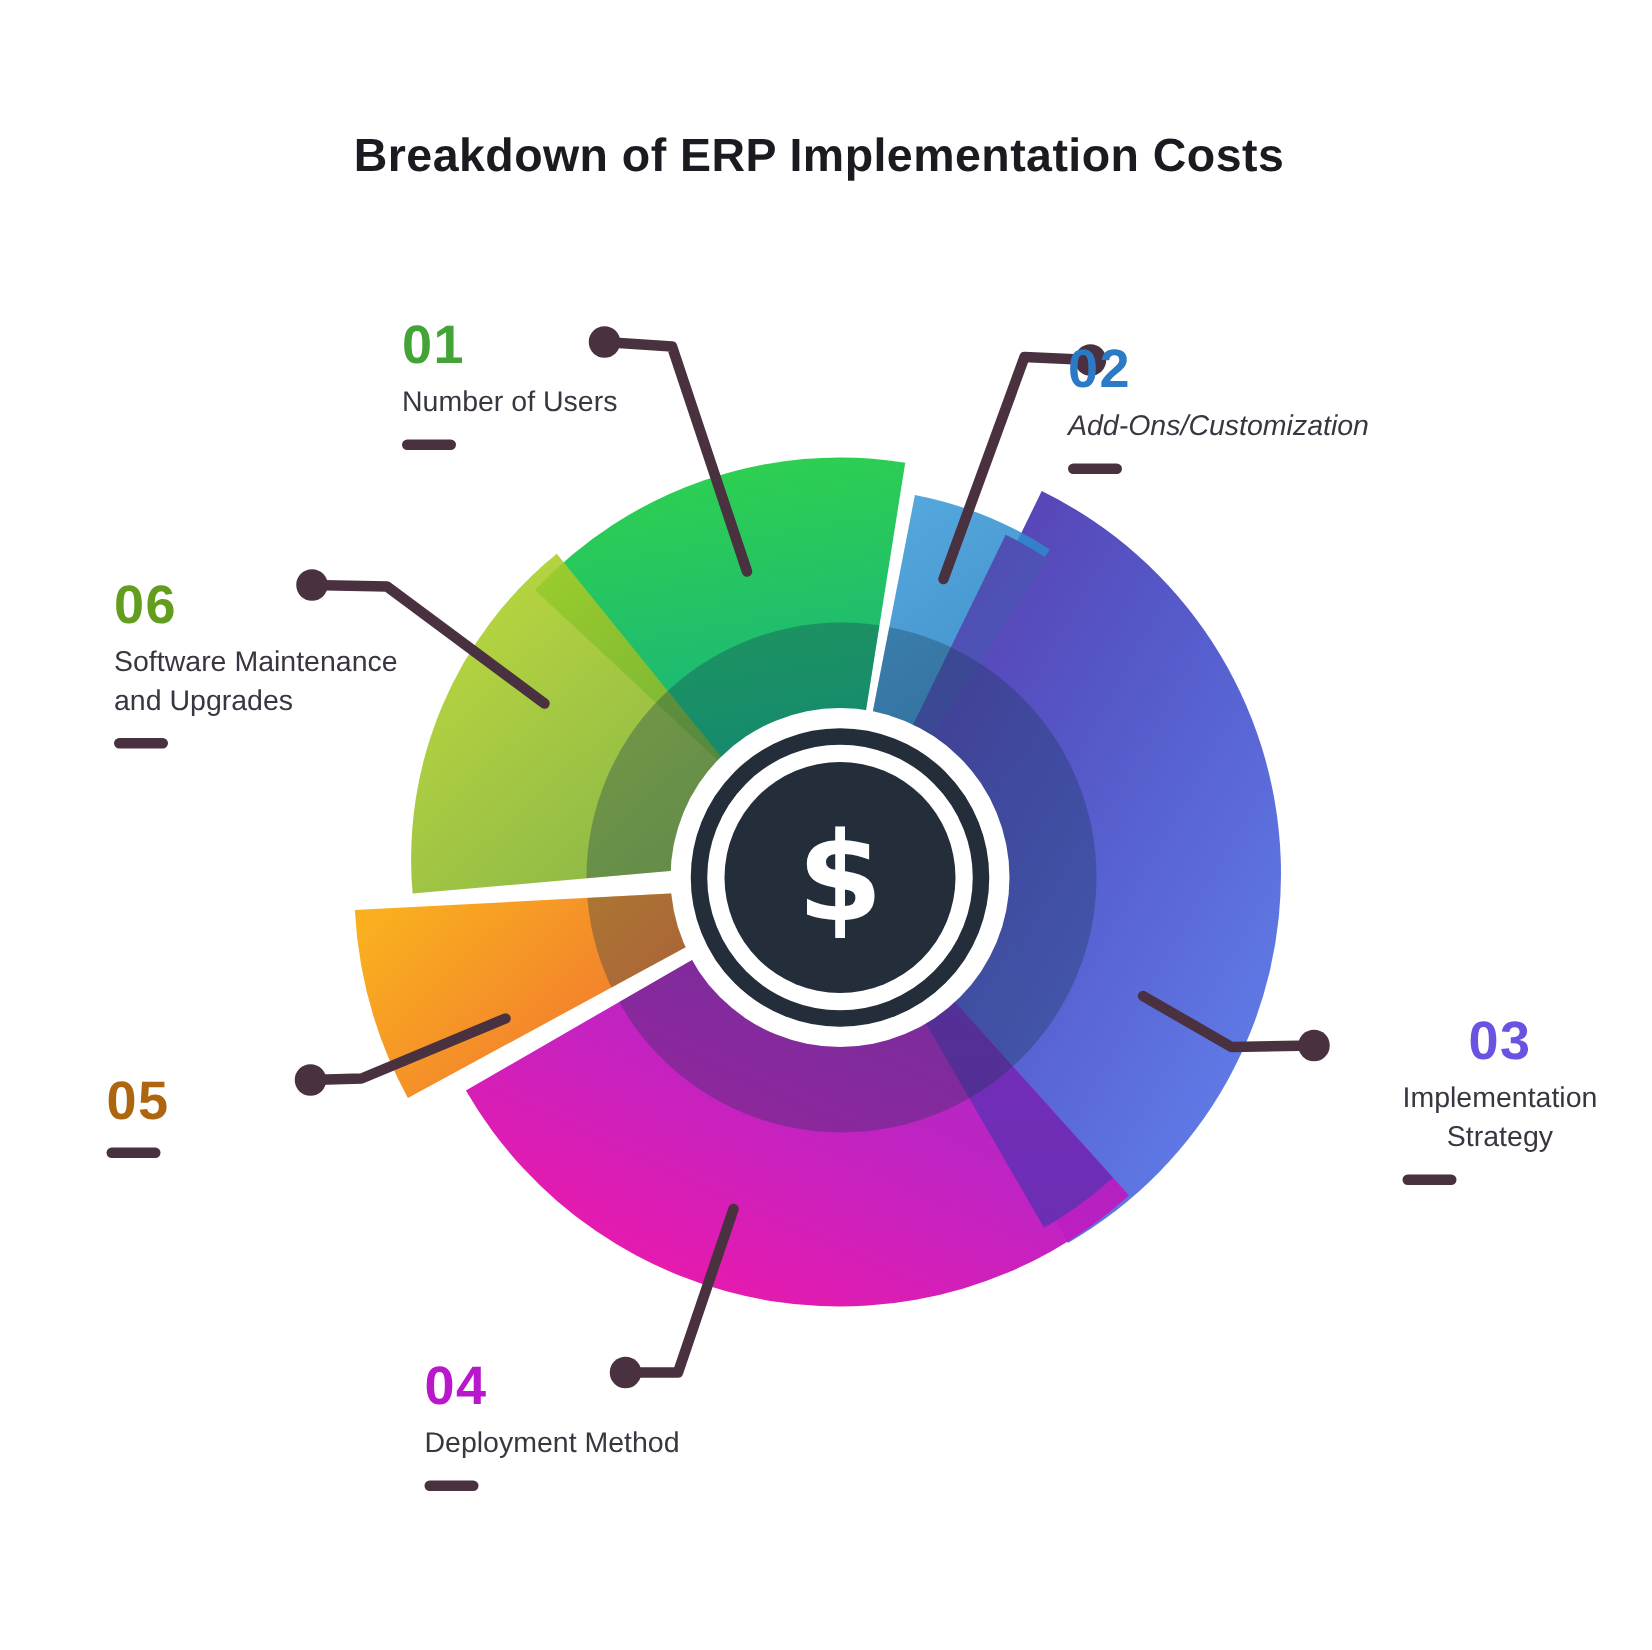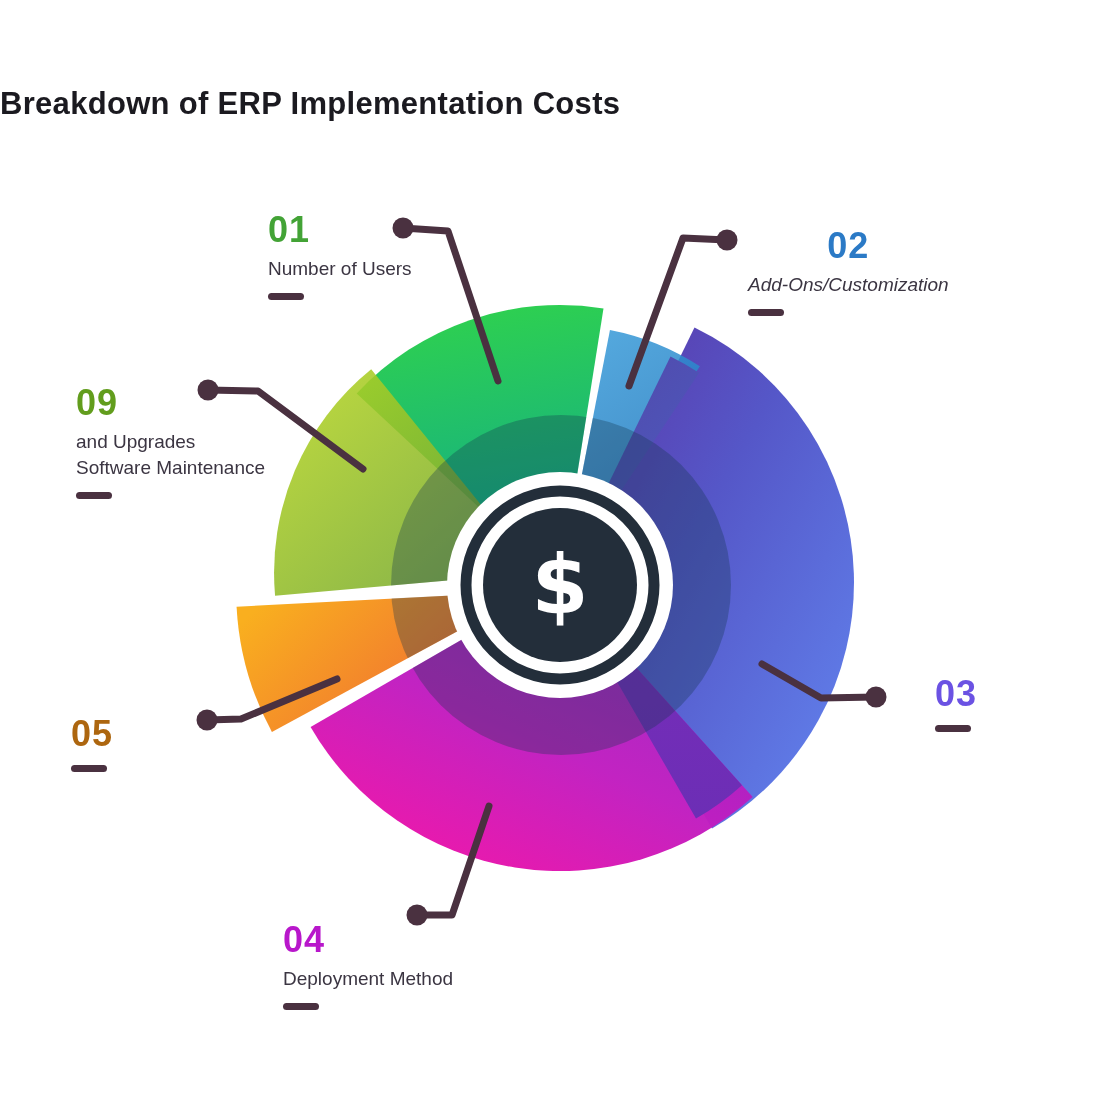--- a/index.html
+++ b/index.html
@@ -5,21 +5,21 @@
   html,body{margin:0;padding:0;}
   body{
     width:1101px;height:1100px;position:relative;overflow:hidden;
     background:#ffffff;
     font-family:"Liberation Sans", sans-serif;
   }
   .stage{position:absolute;left:0;top:0;width:1101px;height:1100px;}
   svg{position:absolute;left:0;top:0;}
   .chart-title{
     position:absolute;left:0;top:86px;width:1092px;
-    font-size:31px;font-weight:700;letter-spacing:.3px;
+    text-align:center;font-size:31px;font-weight:700;letter-spacing:.3px;
   }
   .legend-block{position:absolute;}
   .legend-num{font-size:36px;font-weight:600;letter-spacing:1px;line-height:1.1;}
   .legend-text{font-size:19px;font-weight:500;line-height:1.38;margin-top:6px;}
   .legend-dash{width:36px;height:7px;border-radius:4px;margin-top:11px;}
 </style>
 </head>
 <body>
 
 <div class="stage">
@@ -115,44 +115,48 @@
   <div class="chart-title" style="color: rgb(27, 26, 32);">Breakdown of ERP Implementation Costs</div>
 
   <div>
       <div class="legend-block" style="left: 268px; top: 210px;">
         <div class="legend-num" style="color: rgb(67, 163, 54);">01</div>
         <div class="legend-text" style="color: rgb(59, 53, 66);">
           <div>Number of Users</div>
         </div>
         <div class="legend-dash" style="background: rgb(74, 49, 64);"></div>
       </div>
-      <div class="legend-block" style="left: 748px; top: 226px; text-align: center;">
+      <div class="legend-block" style="left: 712px; top: 226px;">
         <div class="legend-num" style="color: rgb(43, 122, 198);">02</div>
         <div class="legend-text" style="color: rgb(59, 53, 66); font-style: italic;">
           <div>Add-Ons/Customization</div>
         </div>
         <div class="legend-dash" style="background: rgb(74, 49, 64);"></div>
       </div>
       <div class="legend-block" style="left: 935px; top: 674px; text-align: center;">
         <div class="legend-num" style="color: rgb(107, 82, 227);">03</div>
+        <div class="legend-text" style="color: rgb(59, 53, 66);">
+          <div>Implementation</div>
+          <div>Strategy</div>
+        </div>
         <div class="legend-dash" style="background: rgb(74, 49, 64);"></div>
       </div>
-      <div class="legend-block" style="left: 283px; top: 904px; margin-top: 16px;">
+      <div class="legend-block" style="left: 283px; top: 904px;">
         <div class="legend-num" style="color: rgb(184, 23, 203);">04</div>
         <div class="legend-text" style="color: rgb(59, 53, 66);">
           <div>Deployment Method</div>
         </div>
         <div class="legend-dash" style="background: rgb(74, 49, 64);"></div>
       </div>
       <div class="legend-block" style="left: 71px; top: 714px;">
         <div class="legend-num" style="color: rgb(173, 102, 15);">05</div>
         <div class="legend-dash" style="background: rgb(74, 49, 64);"></div>
       </div>
       <div class="legend-block" style="left: 76px; top: 383px;">
-        <div class="legend-num" style="color: rgb(98, 157, 29);">09</div>
+        <div class="legend-num" style="color: rgb(98, 157, 29);">06</div>
         <div class="legend-text" style="color: rgb(59, 53, 66);">
+          <div>Software Maintenance</div>
           <div>and Upgrades</div>
-          <div>Software Maintenance</div>
         </div>
         <div class="legend-dash" style="background: rgb(74, 49, 64);"></div>
       </div>
     </div>
 </div>
 
 </body></html>

